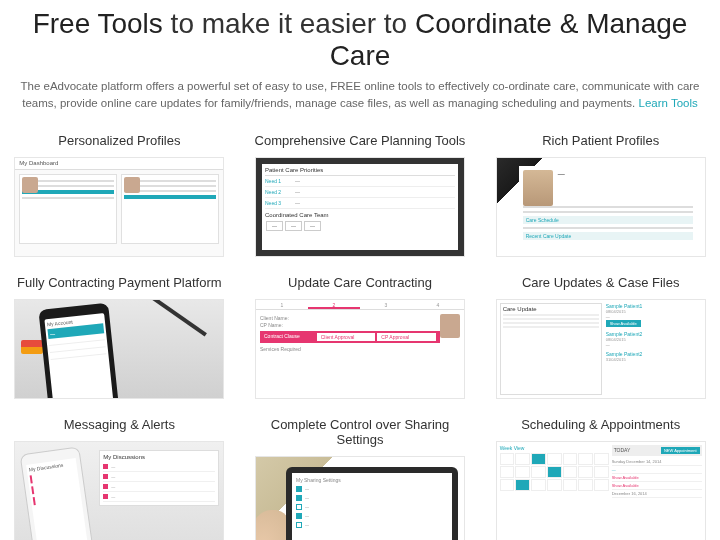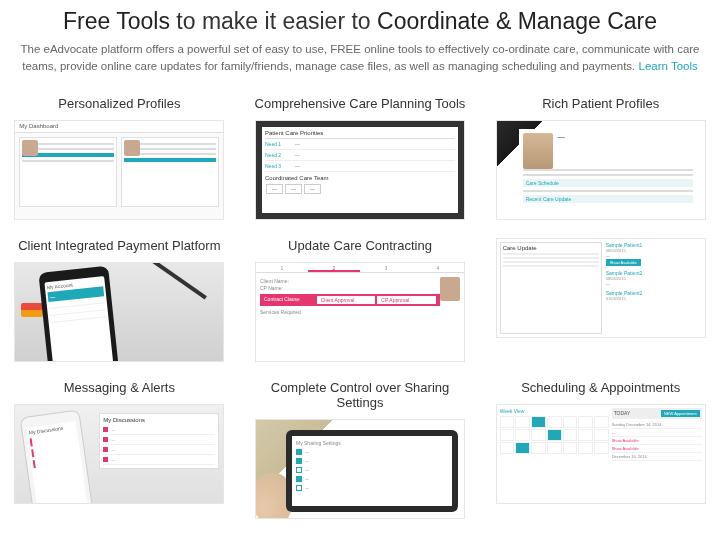--- a/index.html
+++ b/index.html
@@ -1,18 +1,18 @@
 <!DOCTYPE html>
 <html><head>
 <meta charset="utf-8">
 <style>
 *{margin:0;padding:0;box-sizing:border-box}
 body{font-family:-apple-system,BlinkMacSystemFont,"Segoe UI",Helvetica,Arial,sans-serif;width:720px;height:540px;background:#fff;overflow:hidden;color:#333}
 .hero{text-align:center;padding:8px 20px 6px}
-.hero h1{font-size:23px;font-weight:300;color:#333;margin-bottom:6px}
+.hero h1{font-size:28px;font-weight:300;color:#333;margin-bottom:6px}
 .hero h1 .bold{font-weight:400;color:#222}
 .hero p{font-size:11.5px;color:#666;line-height:1.5;max-width:680px;margin:0 auto}
 .hero a{color:#1fa8b8;text-decoration:none}
 .grid{display:grid;grid-template-columns:repeat(3,1fr);gap:18px 22px;padding:14px 10px 0}
 .card{text-align:center}
 .card h3{font-size:13px;font-weight:400;color:#333;margin-bottom:9px}
 .thumb{width:210px;height:100px;margin:0 auto;position:relative;overflow:hidden;background:#f4f4f4;border:1px solid #e6e6e6;font-size:6px;color:#777}
 
 
 .t1{background:#fafafa}
@@ -182,21 +182,21 @@
         <div class="ln"></div>
           <div class="ln"></div>
         <div class="sec">Care Schedule</div>
         <div class="ln"></div>
         <div class="sec">Recent Care Update</div>
       </div>
     </div>
   </div>
 
   <div class="card">
-    <h3>Client Integrated Payment Platform</h3>
+    <h3>Fully Contracting Payment Platform</h3>
     <div class="thumb t4">
       <div class="cards"></div>
       <div class="phone">
           <div class="pscr">
         <div class="phdr">My Account</div>
         <div class="pbal">—</div>
         <div class="prow"></div>
             <div class="prow"></div>
             <div class="prow"></div>
       </div>
@@ -222,20 +222,21 @@
             <span>Contract Clause</span>
             <span class="ab">Client Approval</span>
             <span class="ab">CP Approval</span>
           </div>
         <div class="lbl" style="margin-top:3px">Services Required</div>
       </div>
     </div>
   </div>
 
   <div class="card">
+    <h3>Care Updates &amp; Case Files</h3>
     <div class="thumb t6">
       <div class="left">
         <span class="ttl">Care Update</span>
         <div class="ln"></div><div class="ln"></div><div class="ln"></div><div class="ln"></div>
       </div>
       <div class="right">
         <div class="item"><div class="nm">Sample Patient1</div><div class="dt">08/04/2015</div><div class="tx">—</div><span class="tbtn">Show Available</span></div>
         <div class="item">
             <div class="nm">Sample Patient2</div>
             <div class="dt">08/04/2015</div>

